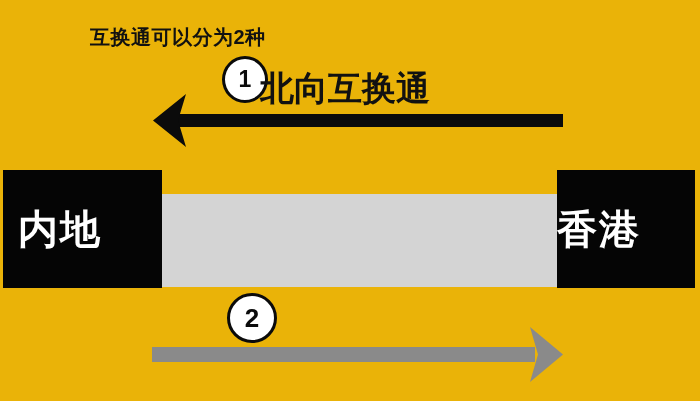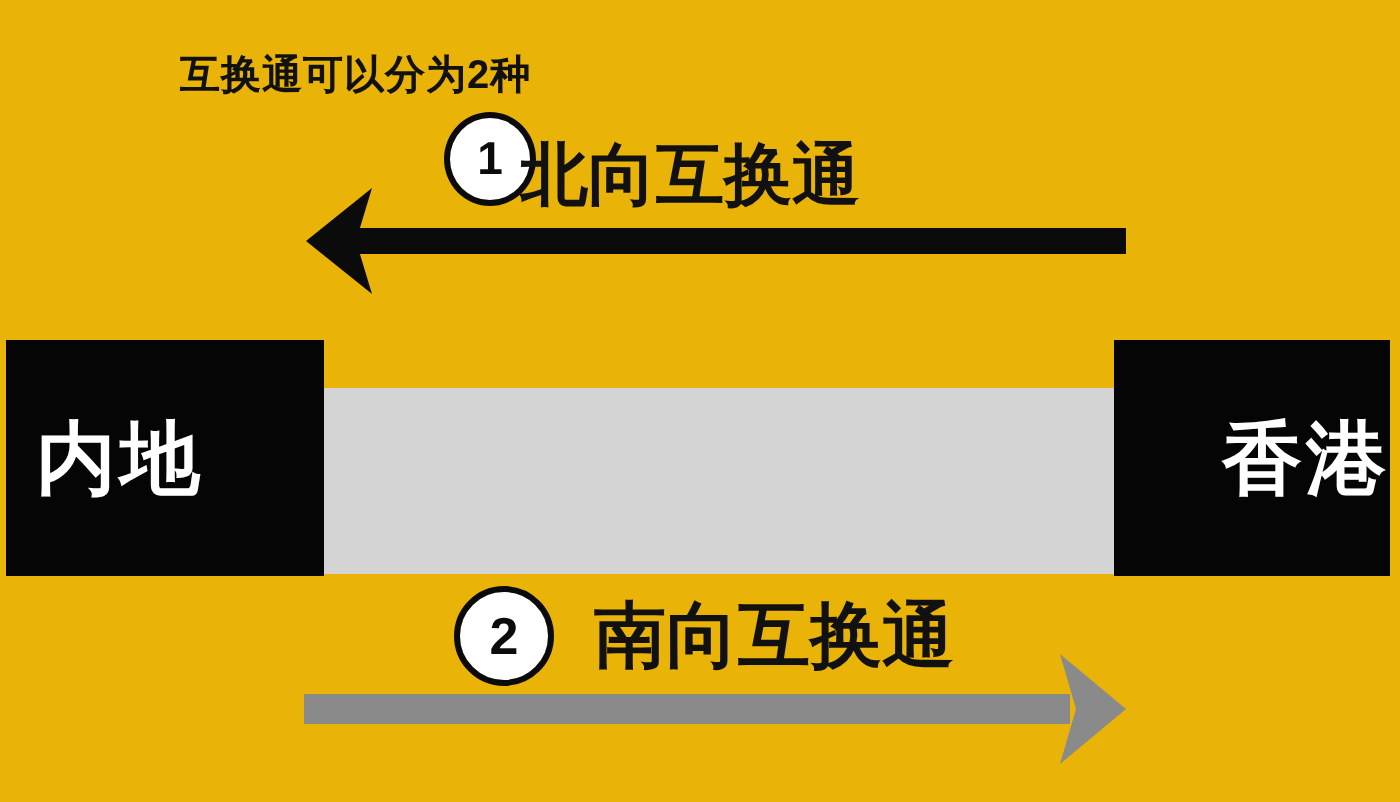--- a/index.html
+++ b/index.html
@@ -78,21 +78,21 @@
   }
   .node-left {
     left: 3px;
     width: 159px;
     justify-content: flex-start;
     padding-left: 15px;
   }
   .node-right {
     left: 557px;
     width: 138px;
-    justify-content: flex-end;
+    justify-content: flex-start;
   }
 </style>
 </head>
 <body>
 
 <div class="stage">
 
   <div class="title">互换通可以分为2种</div>
 
   <svg class="arrow-layer" viewBox="0 0 700 401" xmlns="http://www.w3.org/2000/svg">
@@ -117,15 +117,14 @@
     <span>内地</span>
   </div>
 
   <div class="node node-right">
     <span>香港</span>
   </div>
 
   <div class="num-circle circle-south">
     <span>2</span>
   </div>
-  <div class="flow-label label-south">南向互换通</div>
 
 </div>
 
 </body></html>

